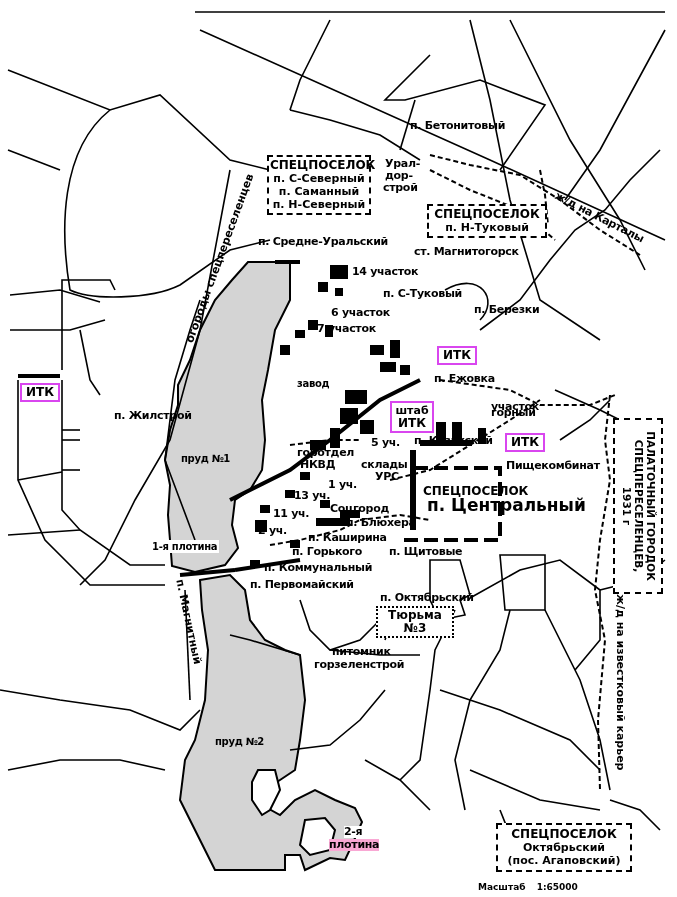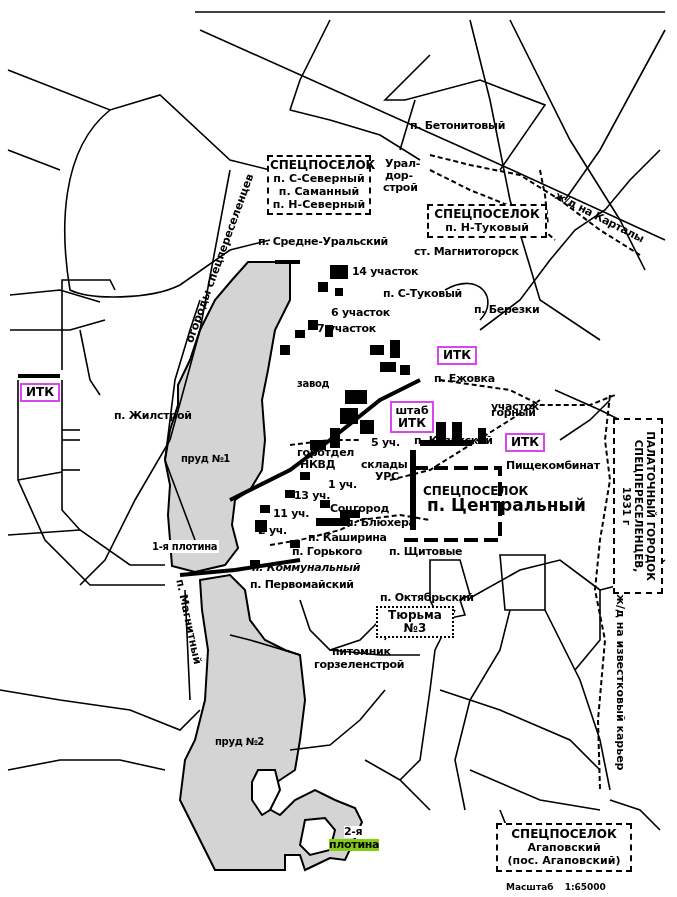--- a/index.html
+++ b/index.html
@@ -9,21 +9,21 @@
   .lbl { position:absolute; font-family:"DejaVu Sans", sans-serif; font-weight:bold;
          font-size:11px; color:#000; white-space:nowrap; line-height:12px; letter-spacing:-0.3px; }
   .lbl.big { font-size:10px; line-height:13px; }
   .box { position:absolute; border:2px dashed #000; background:#fff; text-align:center;
          font-family:"DejaVu Sans", sans-serif; font-weight:bold; color:#000; line-height:13px; }
   .box.solid { border:2px solid #d946ef; }
   .box .t { display:block; font-size:12px; }
   .box .s { display:block; font-size:11px; }
   .vert { position:absolute; font-family:"DejaVu Sans", sans-serif; font-weight:bold;
           font-size:11px; white-space:nowrap; transform-origin:0 0; }
-  .scale { position:absolute; font-family:"DejaVu Sans", sans-serif; font-weight:bold; font-size:9px;margin-left:28px; }
+  .scale { position:absolute; font-family:"DejaVu Sans", sans-serif; font-weight:bold; font-size:9px; }
 </style>
 </head>
 <body>
 
 <svg id="map" viewBox="0 0 677 897" xmlns="http://www.w3.org/2000/svg">
 
   <path fill="#d4d4d4" stroke="#000" stroke-width="2" d="M248,262 L290,262 L290,300 L275,330 L268,370 L262,400 L265,440 L262,470 L250,490 L235,500 L232,525 L238,548 L225,565 L195,572 L172,566 L170,540 L168,515 L170,485 L165,460 L170,430 L178,405 L178,385 L190,360 L200,330 L215,300 L232,280 Z"></path>
 
   <path fill="#d4d4d4" stroke="#000" stroke-width="2" d="M200,580 L230,575 L245,590 L250,620 L265,640 L285,650 L300,655 L305,700 L300,740 L295,770 L280,780 L265,790 L262,805 L280,815 L295,800 L315,790 L335,800 L355,808 L362,822 L352,845 L345,860 L330,858 L305,870 L300,855 L285,855 L285,870 L215,870 L180,800 L185,760 L195,740 L205,700 L208,650 L202,610 Z"></path>
   <path fill="#fff" stroke="#000" stroke-width="2" d="M258,770 L275,770 L280,790 L270,810 L262,815 L252,800 L252,782 Z"></path>
@@ -211,21 +211,21 @@
 
 <div class="lbl" style="left:294px;top:490px;">13 уч.</div>
 <div class="lbl" style="left:330px;top:503px;">Соцгород</div>
 <div class="lbl" style="left:273px;top:508px;">11 уч.</div>
 <div class="lbl" style="left:346px;top:517px;">п. Блюхера</div>
 <div class="lbl" style="left:258px;top:525px;">2 уч.</div>
 <div class="lbl" style="left:308px;top:532px;">п. Каширина</div>
 <div class="lbl big" style="left:150px;top:540px;background:#fff;padding:0 2px;">1-я плотина</div>
 <div class="lbl" style="left:292px;top:546px;">п. Горького</div>
 <div class="lbl" style="left:389px;top:546px;">п. Щитовые</div>
-<div class="lbl" style="left:252px;top:562px;font-style:italic;">п. Коммунальный</div>
+<div class="lbl" style="left:264px;top:562px;">п. Коммунальный</div>
 <div class="lbl" style="left:250px;top:579px;">п. Первомайский</div>
 
 <div class="vert" style="left:186px;top:578px;transform:rotate(78deg);">п. Магнитный</div>
 
 <div class="lbl" style="left:380px;top:592px;">п. Октябрьский</div>
 <div class="box" style="left:376px;top:606px;width:74px;padding:1px 0;border-style:dotted;">
   <span class="t">Тюрьма</span>
   <span class="t">№3</span>
 </div>
 <div class="lbl" style="left:332px;top:646px;">питомник</div>
@@ -236,24 +236,24 @@
     <span style="display:block;font-size:10.5px;">ПАЛАТОЧНЫЙ ГОРОДОК</span>
     <span style="display:block;font-size:10.5px;">СПЕЦПЕРЕСЕЛЕНЦЕВ,</span>
     <span style="display:block;font-size:10.5px;">1931 г</span>
   </div>
 </div>
 
 <div class="vert" style="left:615px;top:594px;transform:rotate(90deg) translateY(-12px);">ж/д на известковый карьер</div>
 
 <div class="lbl big" style="left:215px;top:735px;">пруд №2</div>
 <div class="lbl" style="left:344px;top:826px;background:#fff;">2-я</div>
-<div class="lbl" style="left:329px;top:839px;background:#84cc16;">плотина</div>
+<div class="lbl" style="left:329px;top:839px;background:#f9a8d4;">плотина</div>
 
 <div class="box" style="left:496px;top:823px;width:130px;padding:3px 1px;">
   <span class="t">СПЕЦПОСЕЛОК</span>
-  <span class="s">Агаповский</span>
+  <span class="s">Октябрьский</span>
   <span class="s">(пос. Агаповский)</span>
 </div>
 
 <div class="scale" style="left:478px;top:882px;">
   <span>Масштаб</span>
   <span style="margin-left:8px;">1:65000</span>
 </div>
 
 </body></html>

